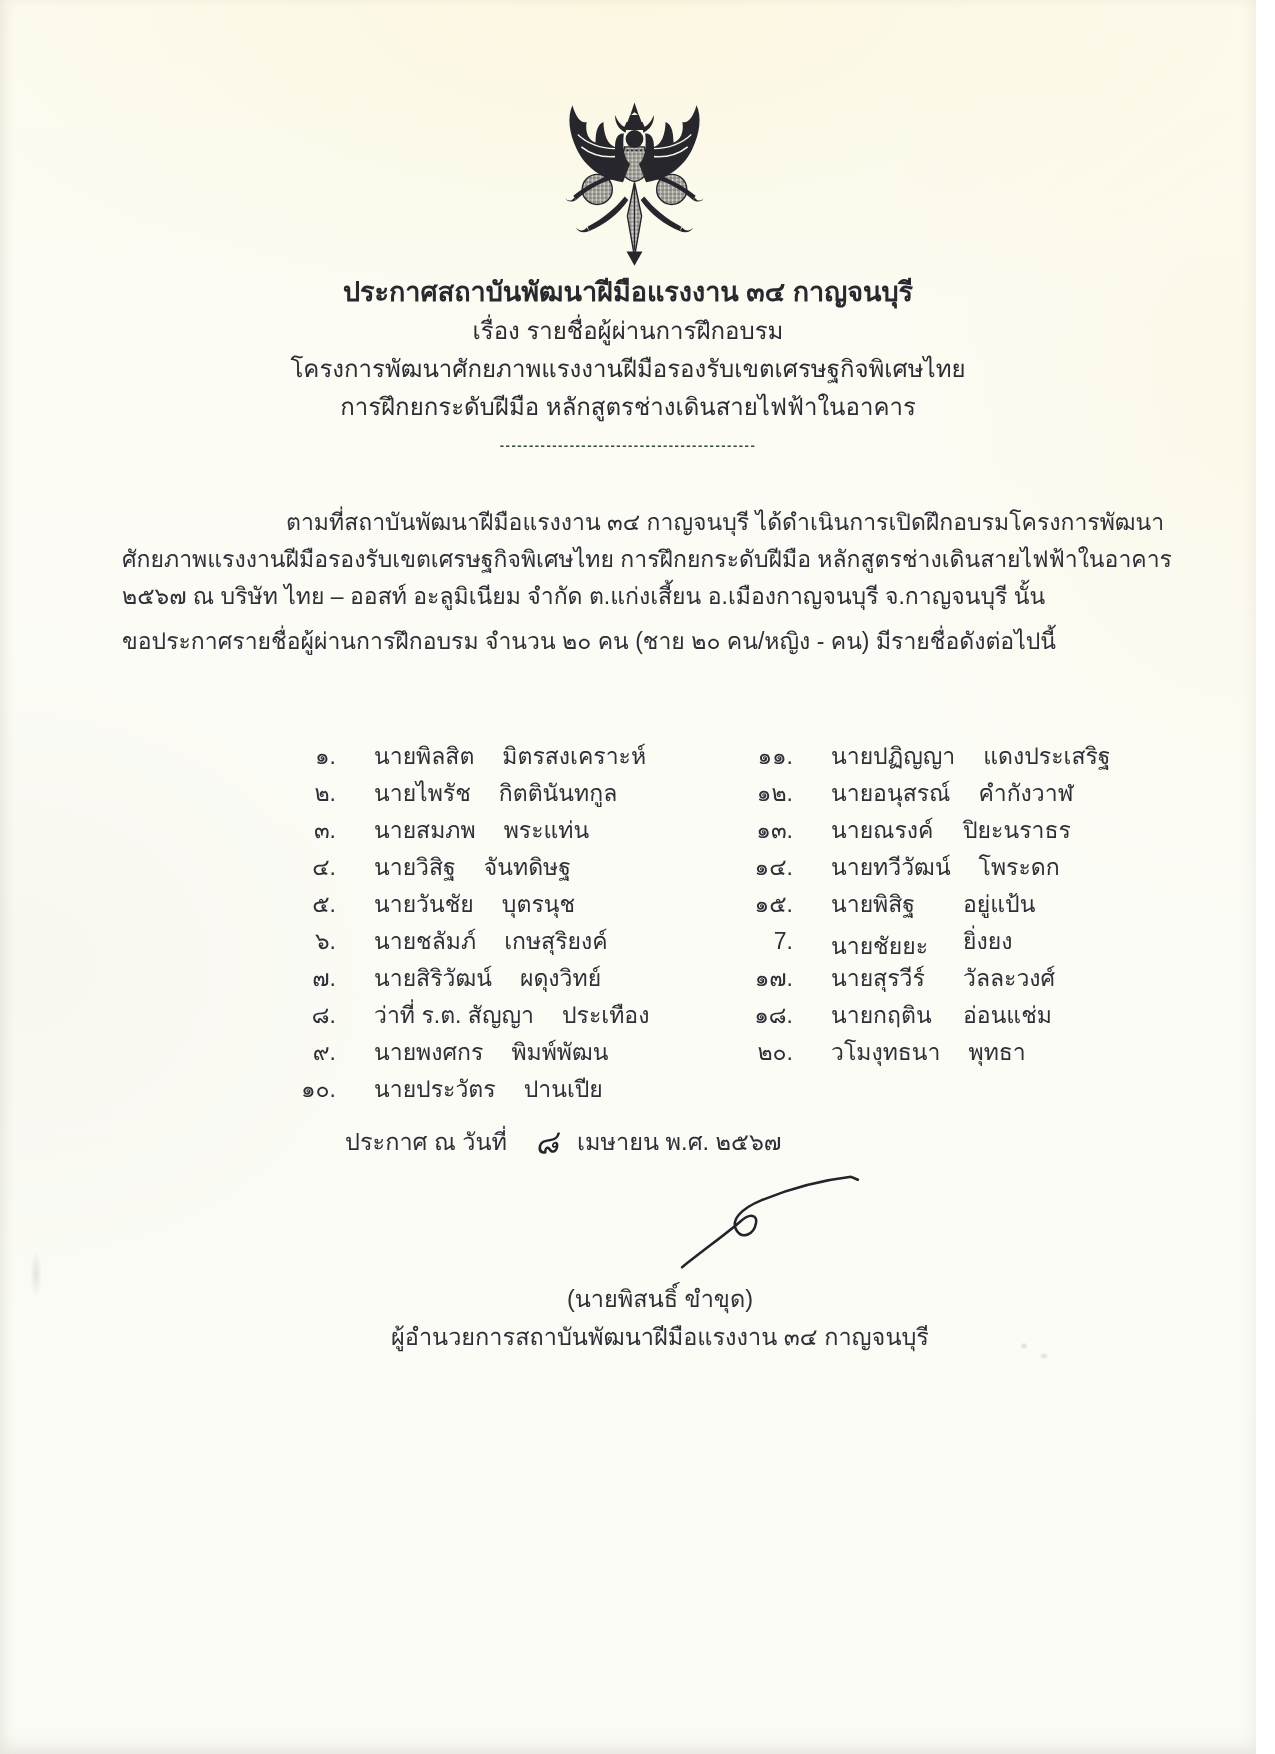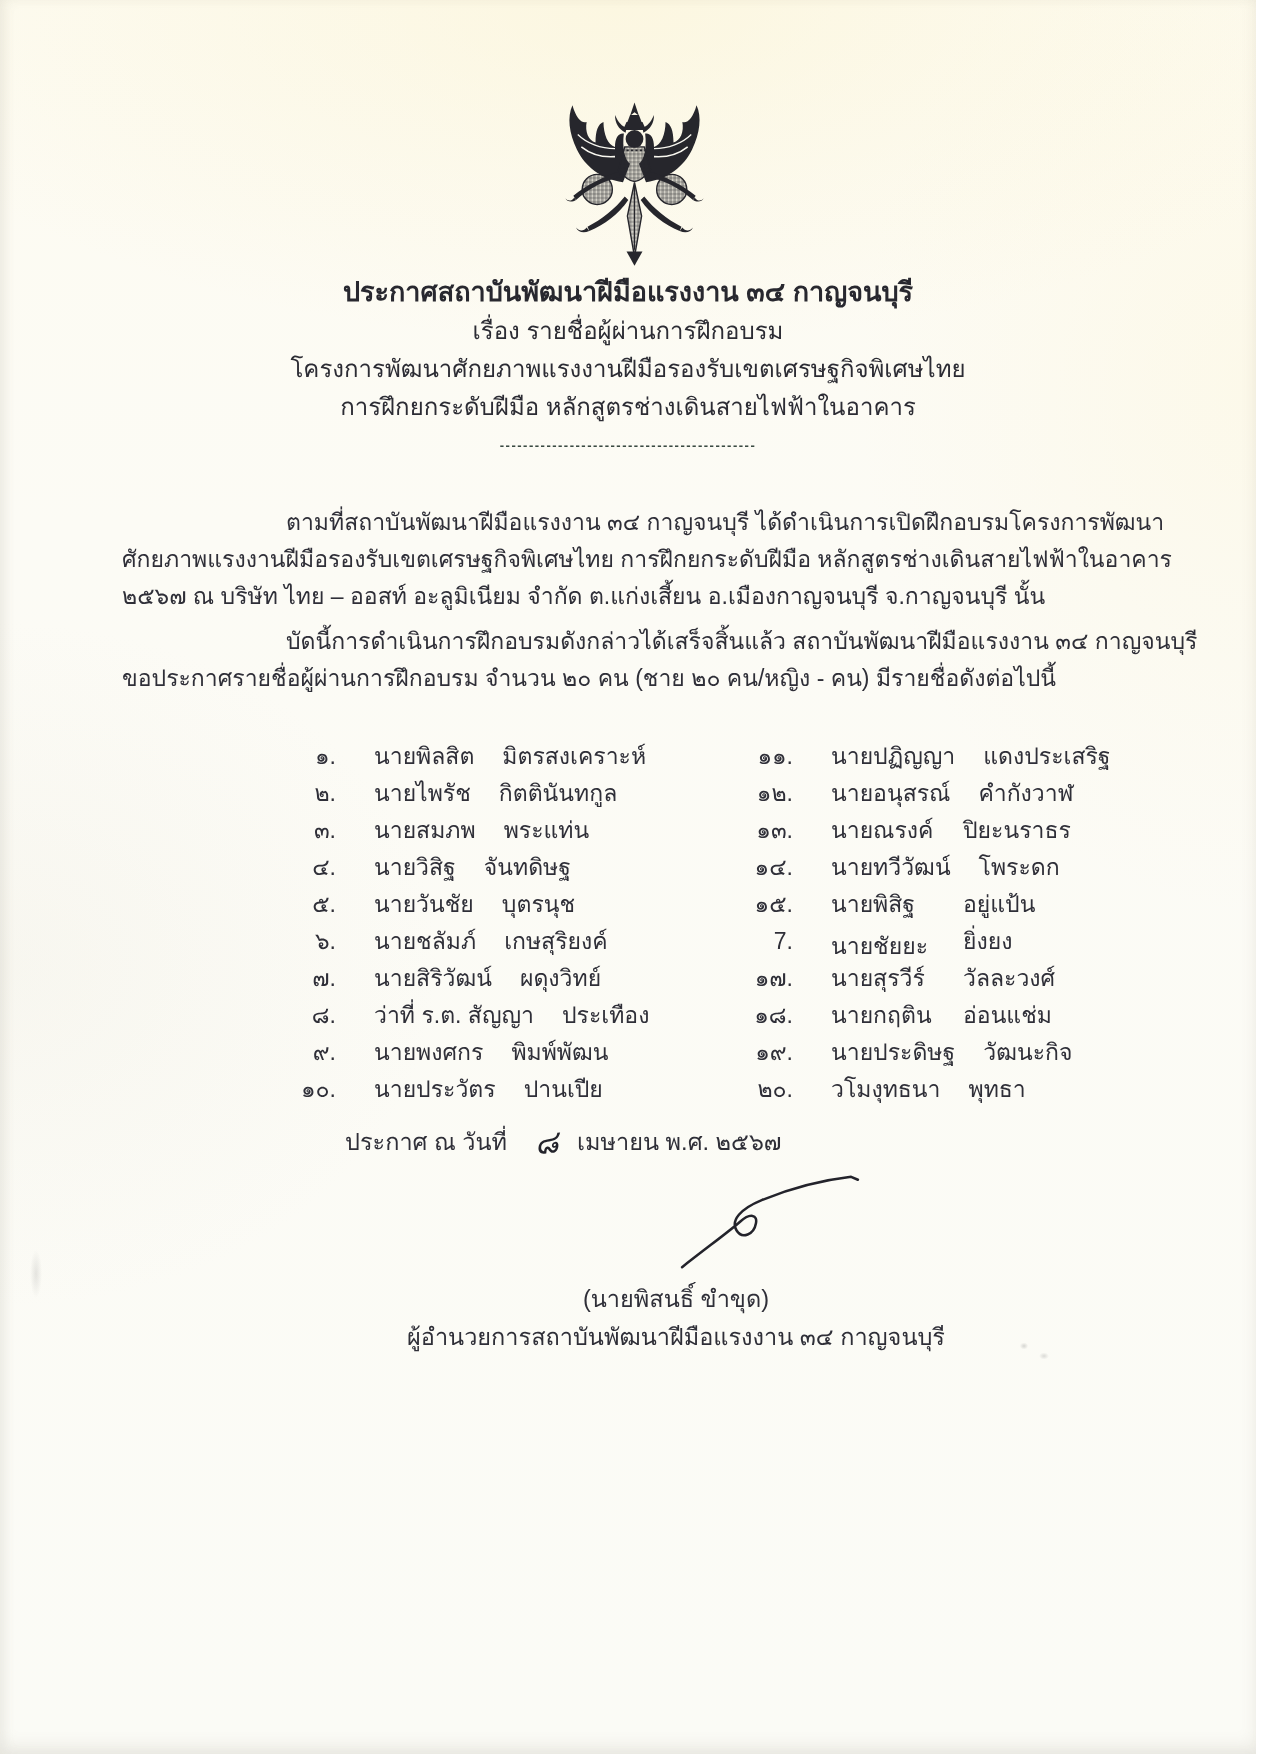--- a/index.html
+++ b/index.html
@@ -35,21 +35,21 @@
   .trow .c1{display:flex;flex:none;}
   .col-left .c1{min-width:145px;}
   .col-right .c1{min-width:190px;}
   .trow .nm,.trow .sn{white-space:nowrap;margin-left:28px;}
   .dateline{position:absolute;left:345px;top:1124px;display:flex;align-items:flex-end;font-size:23.5px;font-weight:500;}
   .dateline .pre{line-height:36px;}
   .dateline .daymark{margin:0 16px 2px 30px;font-size:31px;line-height:30px;color:#23232b;
     transform:rotate(-7deg) skewX(-14deg);display:inline-block;}
   .dateline .suf{line-height:36px;}
   .signature{position:absolute;left:672px;top:1170px;width:195px;height:102px;}
-  .sigblock{position:absolute;left:396px;top:1280px;width:560px;text-align:center;font-size:23.5px;font-weight:500;}
+  .sigblock{position:absolute;left:380px;top:1280px;width:560px;text-align:center;font-size:23.5px;font-weight:500;}
   .sigblock .nm{line-height:38px;}
   .sigblock .tt{line-height:38px;}
   .smudge{position:absolute;pointer-events:none;}
   .smudge-left{left:28px;top:1242px;width:16px;height:64px;
     background:radial-gradient(50% 50% at 50% 50%, rgba(110,110,110,0.16), rgba(110,110,110,0) 75%);}
   .smudge-br{left:1014px;top:1336px;width:44px;height:30px;
     background:
      radial-gradient(6px 5px at 10px 10px, rgba(100,100,100,0.25), rgba(100,100,100,0) 70%),
      radial-gradient(7px 5px at 30px 20px, rgba(100,100,100,0.22), rgba(100,100,100,0) 70%);}
 </style>
@@ -98,21 +98,20 @@
     <div class="divider">--------------------------------------------</div>
   </div>
 
   <div class="bodytext">
     <div class="p1">
       <div class="ln indent">ตามที่สถาบันพัฒนาฝีมือแรงงาน ๓๔ กาญจนบุรี   ได้ดำเนินการเปิดฝึกอบรมโครงการพัฒนา</div>
       <div class="ln">ศักยภาพแรงงานฝีมือรองรับเขตเศรษฐกิจพิเศษไทย การฝึกยกระดับฝีมือ หลักสูตรช่างเดินสายไฟฟ้าในอาคาร</div>
       <div class="ln">๒๕๖๗ ณ บริษัท ไทย – ออสท์ อะลูมิเนียม จำกัด ต.แก่งเสี้ยน อ.เมืองกาญจนบุรี จ.กาญจนบุรี  นั้น</div>
     </div>
     <div class="p2">
-      <div class="ln indent">บัดนี้การดำเนินการฝึกอบรมดังกล่าวได้เสร็จสิ้นแล้ว  สถาบันพัฒนาฝีมือแรงงาน ๓๔ กาญจนบุรี</div>
       <div class="ln">ขอประกาศรายชื่อผู้ผ่านการฝึกอบรม จำนวน ๒๐ คน (ชาย ๒๐ คน/หญิง - คน) มีรายชื่อดังต่อไปนี้</div>
     </div>
   </div>
 
   <div class="col col-left">
     <div class="trow">
       <span class="c1">
           <span class="num">๑.</span>
           <span class="nm">นายพิลสิต</span>
         </span>
@@ -232,27 +231,20 @@
           <span class="nm">นายสุรวีร์</span>
         </span>
       <span class="sn">วัลละวงศ์</span>
     </div>
     <div class="trow">
       <span class="c1">
           <span class="num">๑๘.</span>
           <span class="nm">นายกฤติน</span>
         </span>
       <span class="sn">อ่อนแช่ม</span>
-    </div>
-    <div class="trow">
-      <span class="c1">
-          <span class="num">๑๙.</span>
-          <span class="nm">นายประดิษฐ</span>
-        </span>
-      <span class="sn">วัฒนะกิจ</span>
     </div>
     <div class="trow">
       <span class="c1">
           <span class="num">๒๐.</span>
           <span class="nm">วโมงุทธนา</span>
         </span>
       <span class="sn">พุทธา</span>
     </div>
   </div>
 

